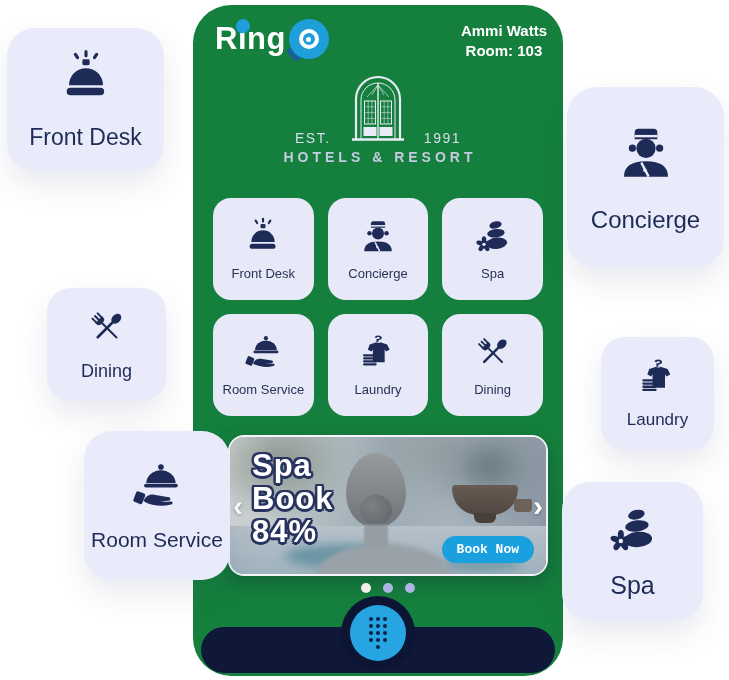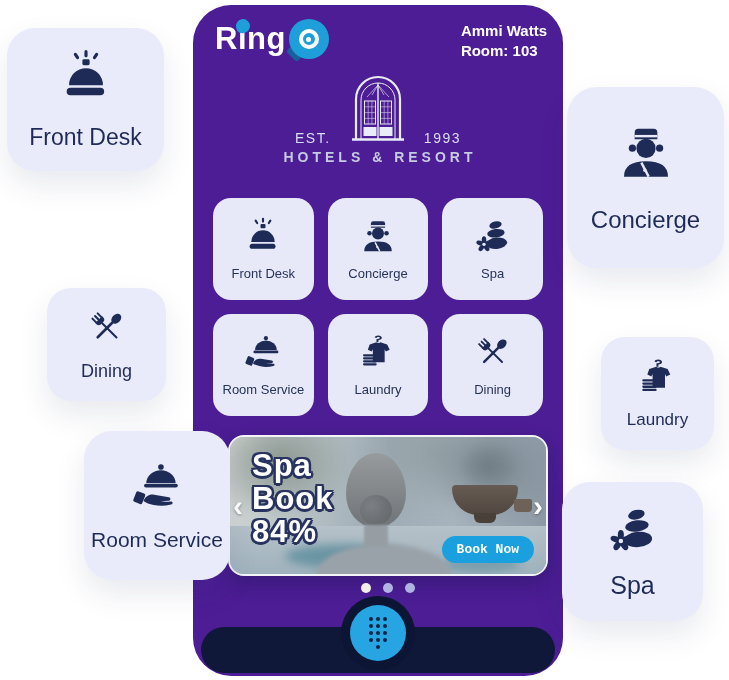--- a/index.html
+++ b/index.html
@@ -2,35 +2,35 @@
 <html><head>
 <meta charset="utf-8">
 <style>
   *{box-sizing:border-box;margin:0;padding:0}
   html,body{background:#fff}
   body{font-family:"Liberation Sans","DejaVu Sans",sans-serif;}
   .stage{position:relative;width:729px;height:680px;overflow:hidden;background:#fff}
 
   
   .phone{position:absolute;left:193px;top:5px;width:370px;height:671px;
-         background:#4c1d95;border-radius:38px;z-index:1}
+         background:#15803d;border-radius:38px;z-index:1}
   .phone-header{position:absolute;left:0;top:0;right:0;height:70px}
   .logo{position:absolute;left:22px;top:12px;display:flex;align-items:center;height:44px}
   .logo-text{font-size:31px;font-weight:800;color:#fff;letter-spacing:.5px;line-height:44px}
   .logo-idot{position:absolute;left:21px;top:2px;width:14px;height:14px;border-radius:50% 50% 50% 40%;
              background:#1E9FD9;transform:rotate(-12deg)}
   .bubble{position:relative;width:40px;height:40px;margin-left:3px;flex:0 0 auto}
   .q-tail{position:absolute;left:0px;bottom:0px;width:15px;height:15px;background:#17609B;
           border-radius:3px;transform:rotate(45deg)}
   .q-body{position:absolute;inset:0;border-radius:50%;background:#1E9FD9}
   .q-ring{position:absolute;left:50%;top:50%;width:20px;height:20px;margin:-10px 0 0 -10px;
           border:4.5px solid #fff;border-radius:50%}
   .q-dot{position:absolute;left:50%;top:50%;width:5px;height:5px;margin:-2.5px 0 0 -2.5px;
          border-radius:50%;background:#fff}
-  .guest{position:absolute;right:16px;top:16px;text-align:left;color:#fff;
+  .guest{position:absolute;right:16px;top:16px;text-align:center;color:#fff;
          font-size:15px;font-weight:700;line-height:20px}
 
   
   .hotel-logo{position:absolute;top:66px;left:0;right:0;text-align:center;color:#E9ECF7}
   .door-row{position:relative;width:170px;height:74px;margin:0 auto}
   .door{position:absolute;left:50%;top:0;transform:translateX(-50%);width:62px;height:74px;display:block}
   .door svg{width:100%;height:100%}
   .est,.year{position:absolute;top:59px;font-size:14px;letter-spacing:1.5px;color:#D9DEEF}
   .est{left:2px}.year{right:2px}
   .hotel-name{margin-top:3px;font-family:"Liberation Serif","DejaVu Serif",serif;
@@ -174,21 +174,21 @@
               <path d="M30 12 V68" stroke-width="1.4"></path>
               <path d="M30 14 L19 26 M30 14 L41 26 M30 14 L24 24 M30 14 L36 24" stroke-width=".7" opacity=".9"></path>
               <rect x="16.5" y="30" width="11" height="23" stroke-width="1"></rect>
               <rect x="32.5" y="30" width="11" height="23" stroke-width="1"></rect>
               <path d="M16.5 35.8 h11 M16.5 41.6 h11 M16.5 47.4 h11 M32.5 35.8 h11 M32.5 41.6 h11 M32.5 47.4 h11" stroke-width=".6" opacity=".85"></path>
               <path d="M20.2 30 v23 M23.9 30 v23 M36.2 30 v23 M39.9 30 v23" stroke-width=".6" opacity=".85"></path>
               <rect x="15.5" y="56" width="13" height="9" fill="#E9ECF7" stroke="none"></rect>
               <rect x="31.5" y="56" width="13" height="9" fill="#E9ECF7" stroke="none"></rect>
               <path d="M4 68.5 H56" stroke-width="2.4"></path>
             </svg></span>
-        <span class="year">1993</span>
+        <span class="year">1991</span>
       </div>
       <div class="hotel-tagline">HOTELS &amp; RESORT</div>
     </div>
 
     <div class="services" id="services">
         <div class="tile">
           <span class="icon">
             <svg viewBox="0 0 48 48" xmlns="http://www.w3.org/2000/svg">
               <g fill="currentColor">
                 <rect x="21" y="8.5" width="6" height="5" rx="1.2"></rect>

